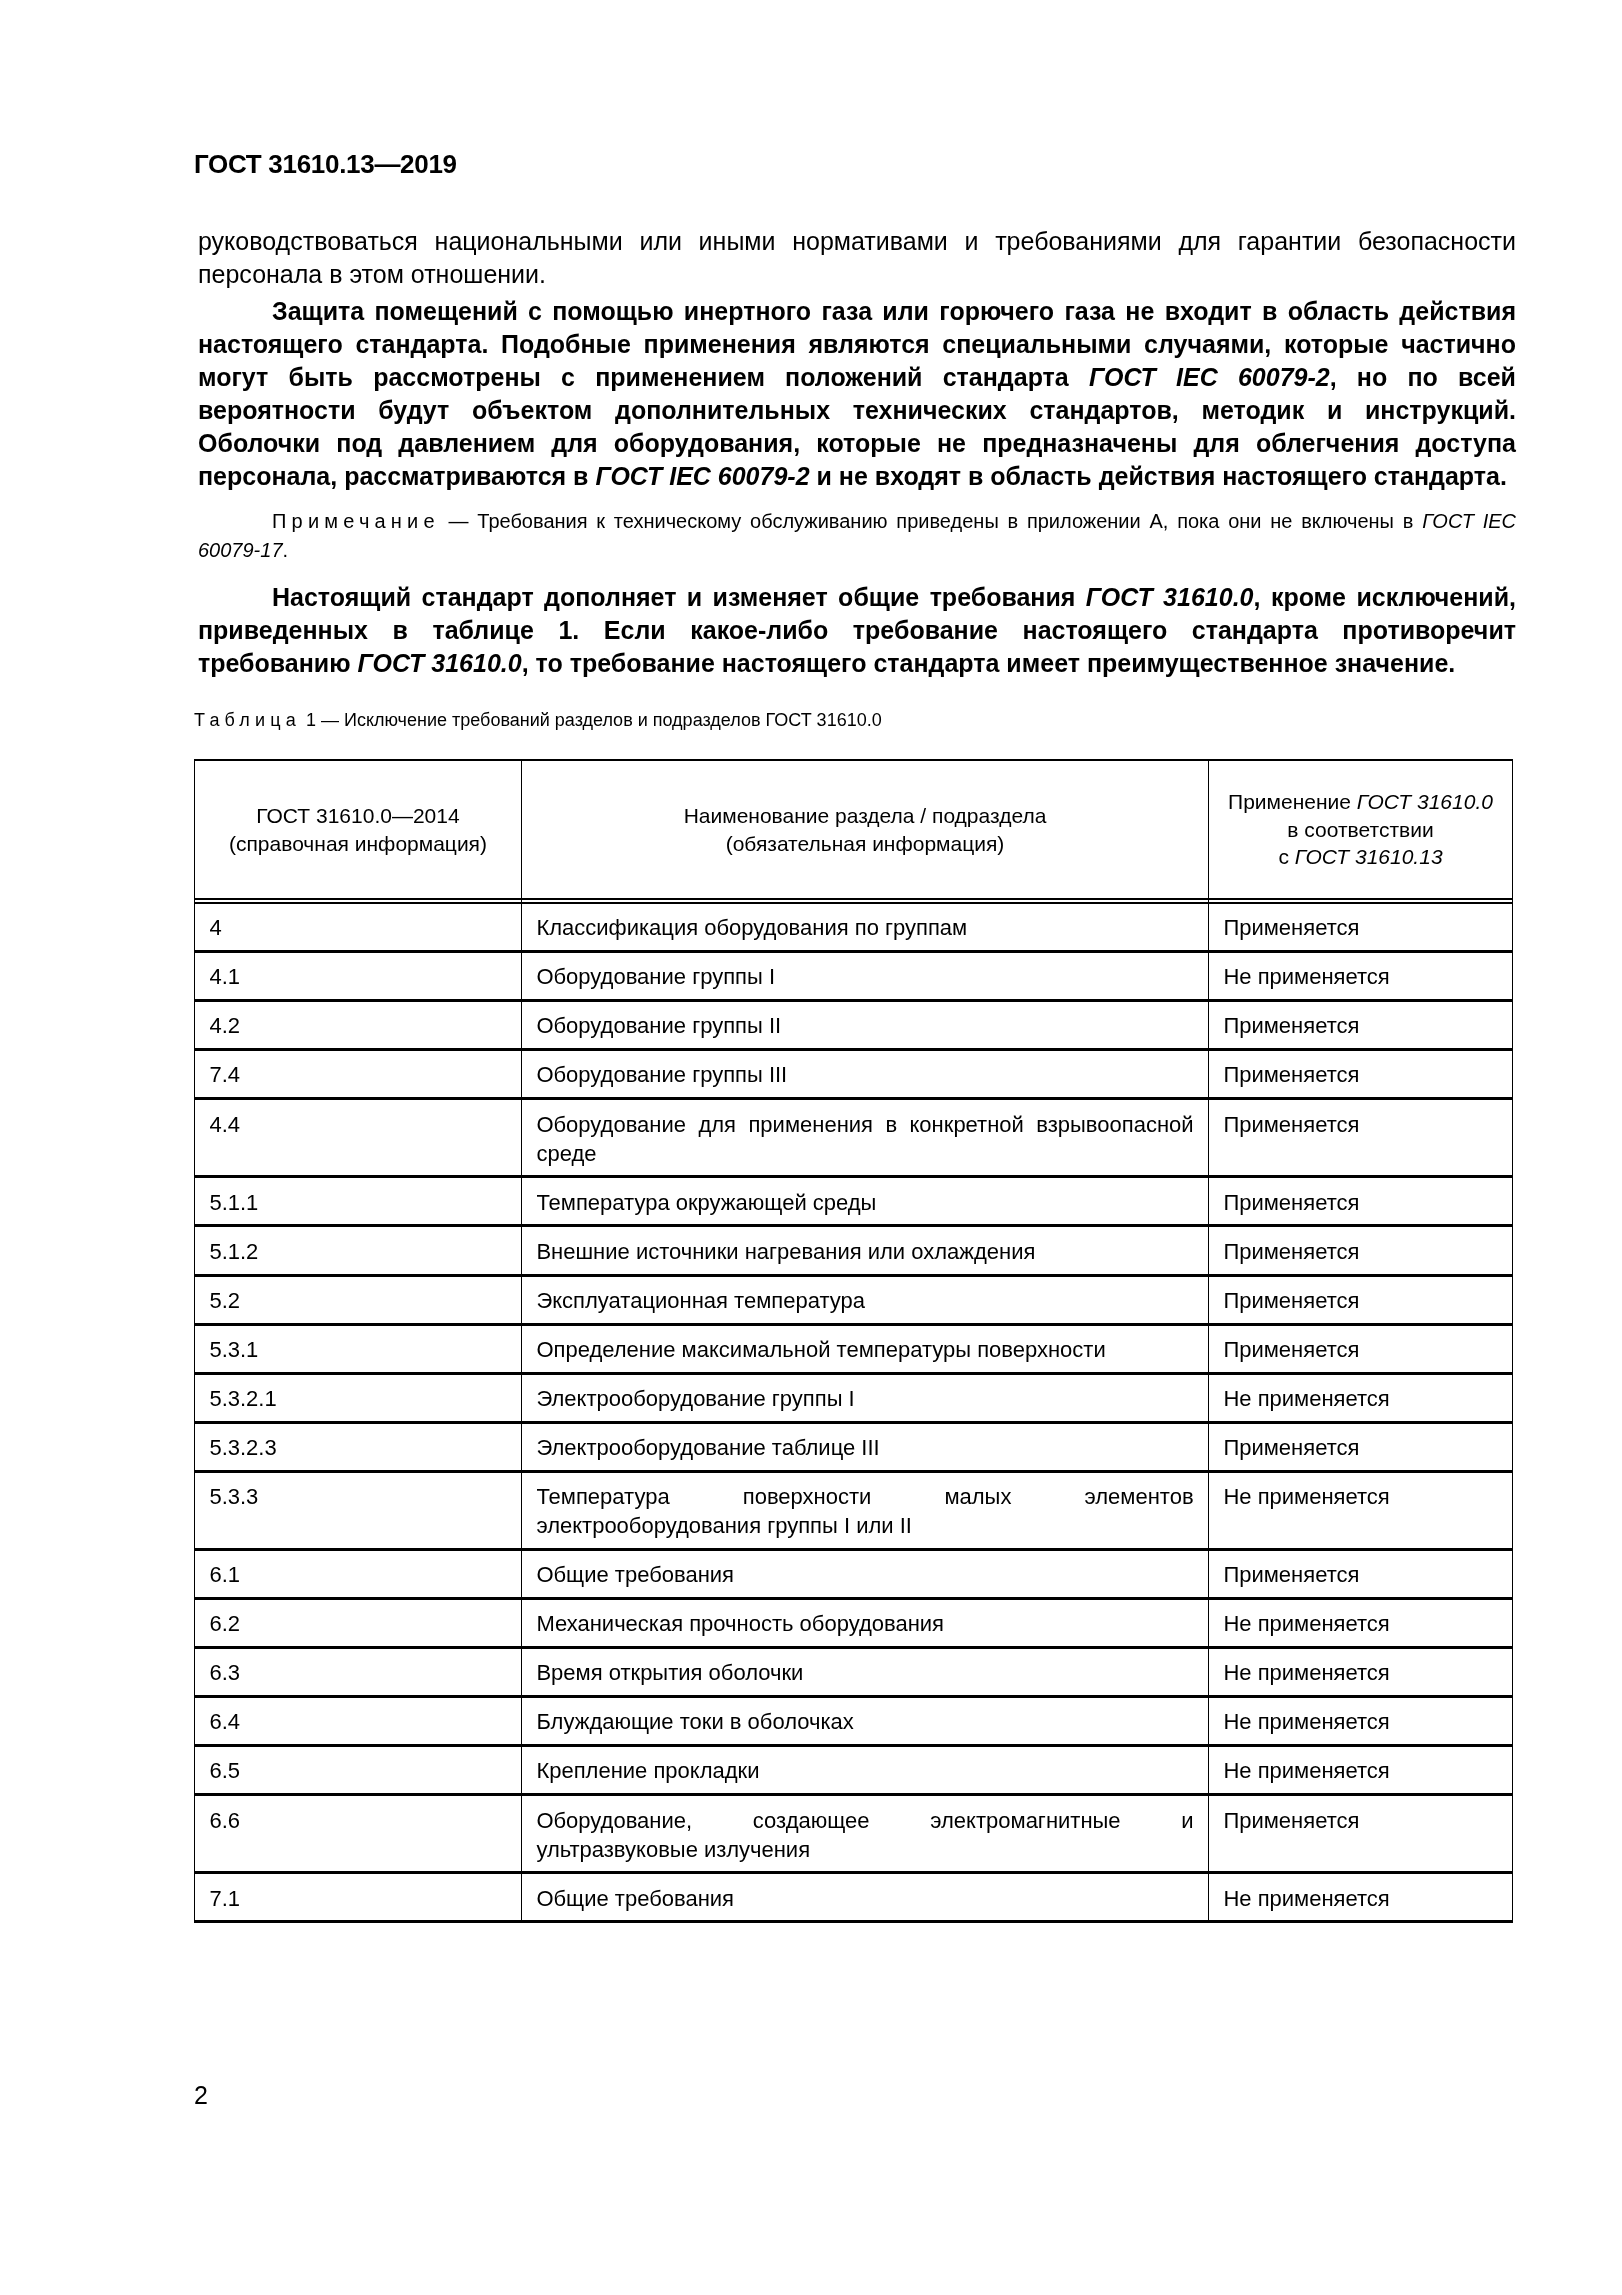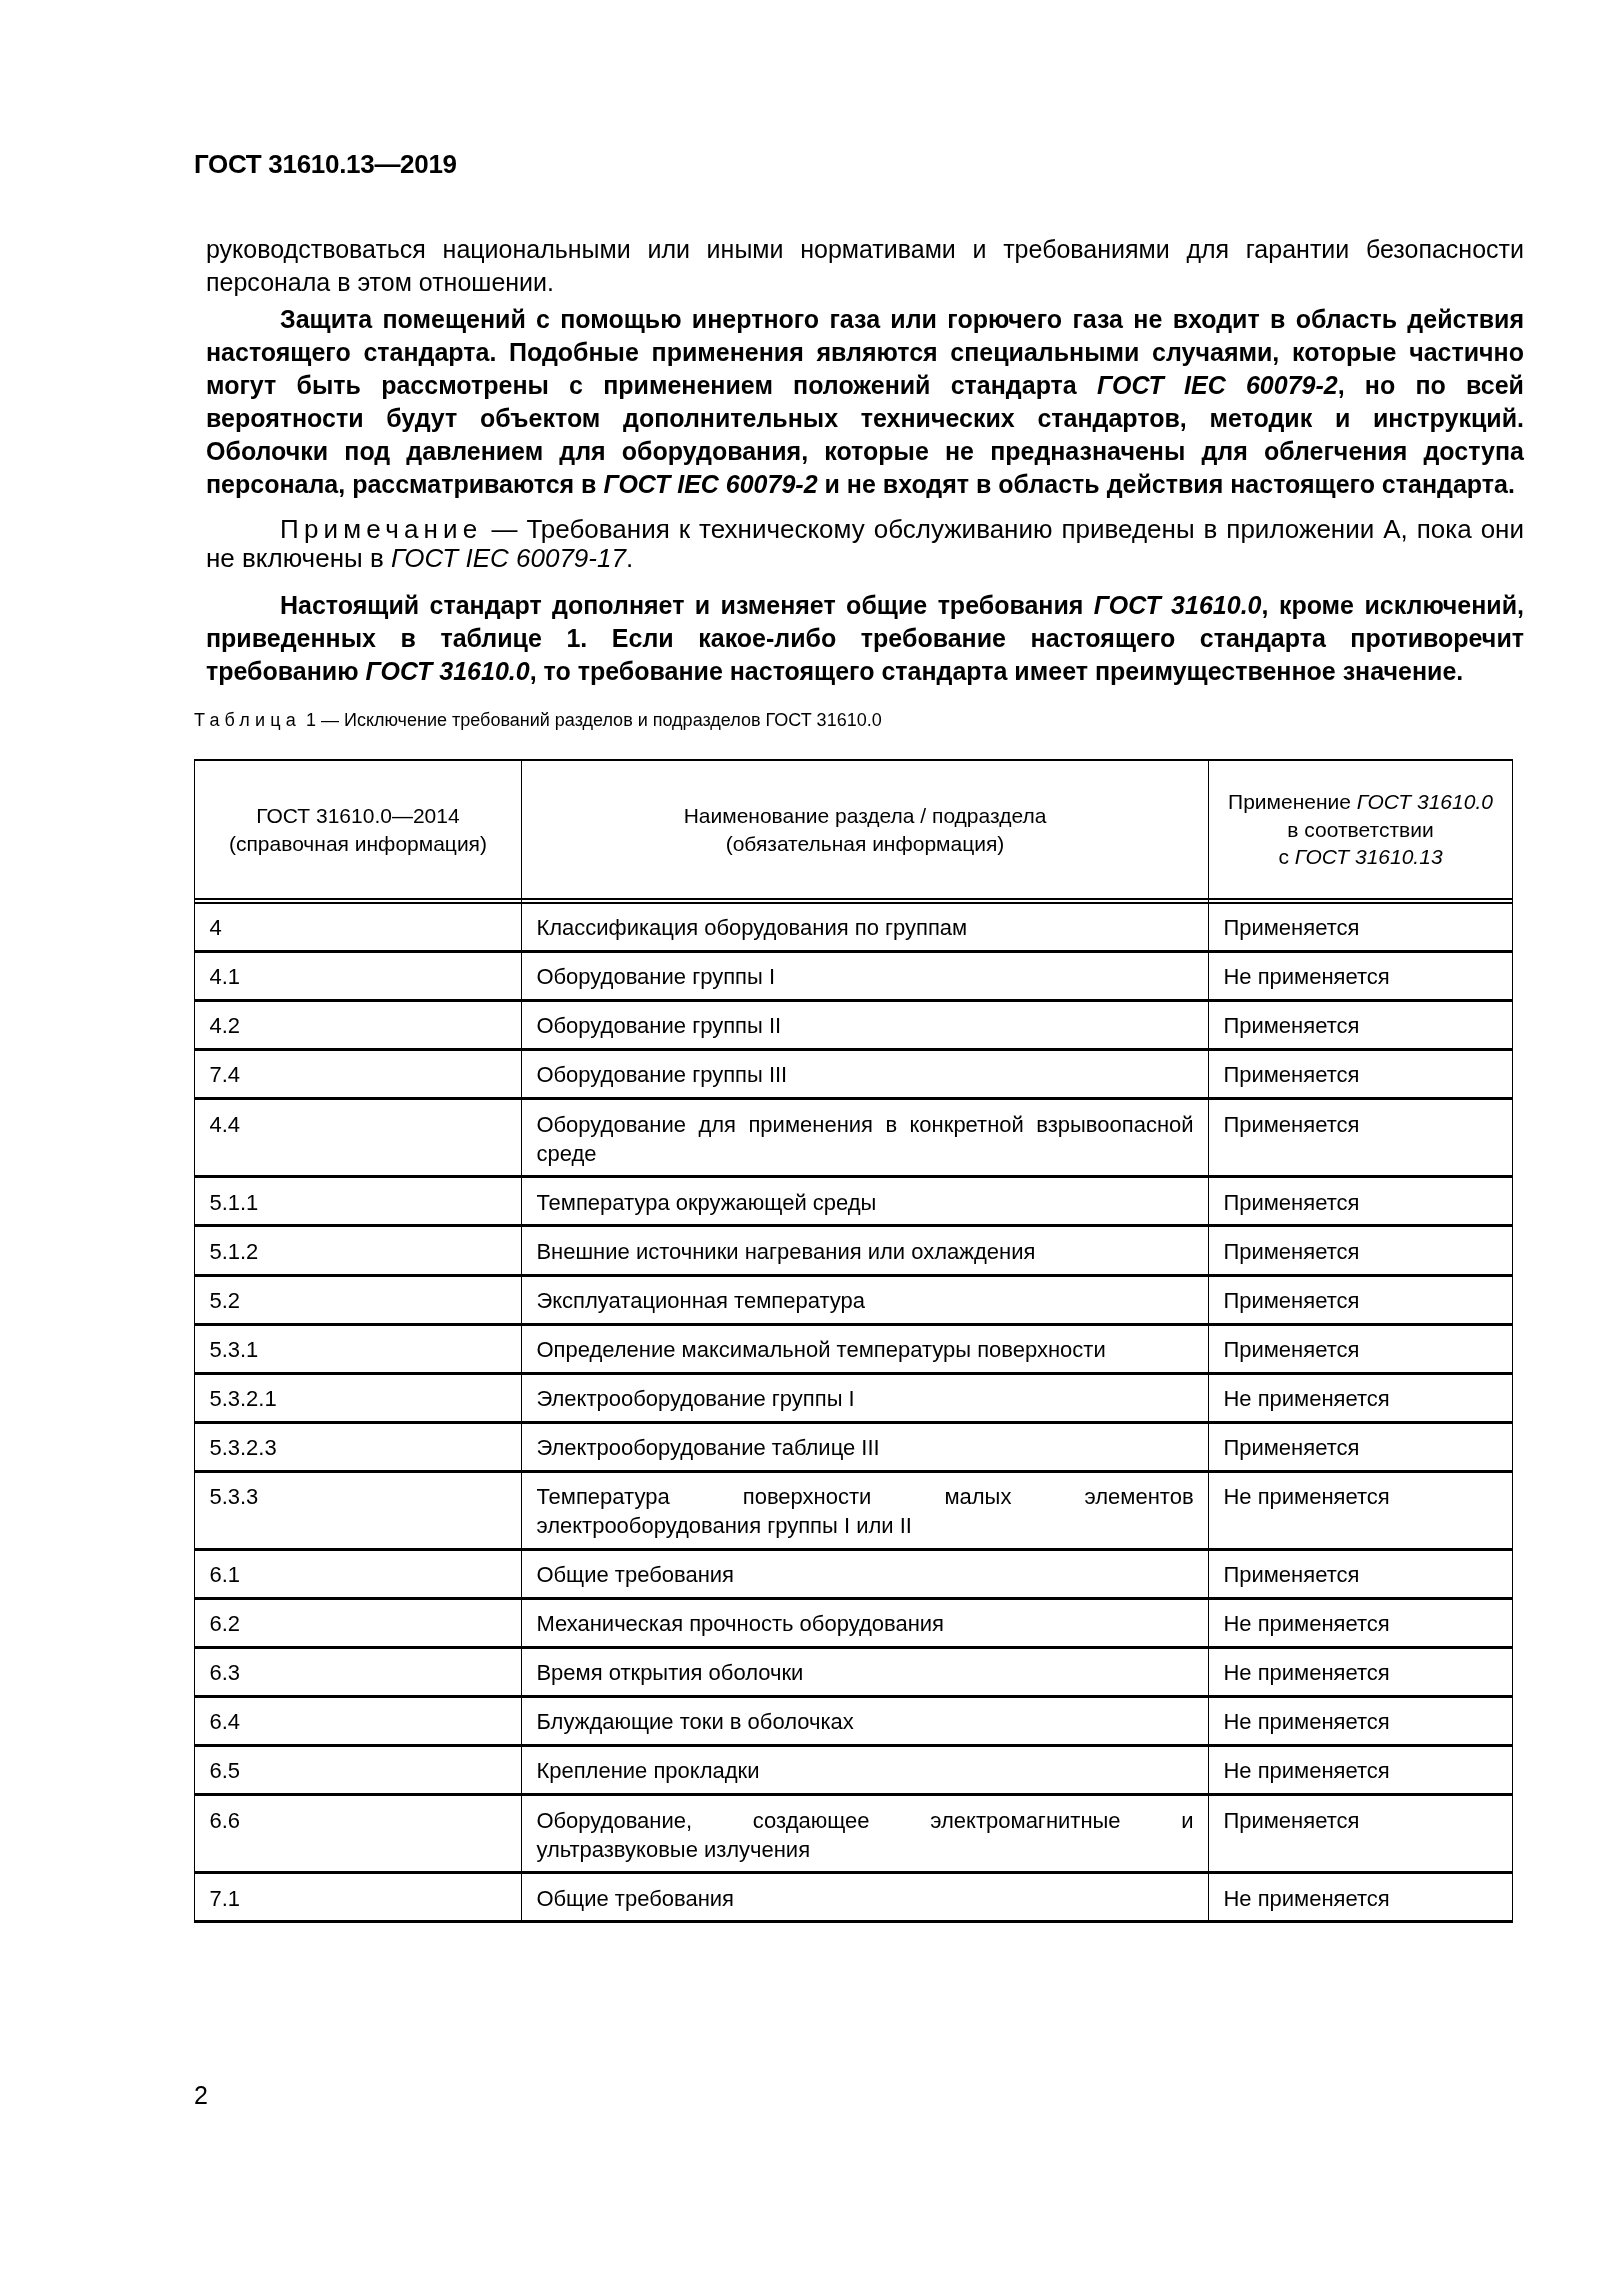--- a/index.html
+++ b/index.html
@@ -1,24 +1,24 @@
 <!DOCTYPE html>
 <html style="font-size:10.5px"><head>
 <meta charset="utf-8">
 <style>
   html, body { margin:0; padding:0; background:#ffffff; }
   body { width:1623px; height:2295px; position:relative; overflow:hidden;
          font-family:"Liberation Sans", sans-serif; color:#000; }
   .page-header { position:absolute; left:194px; top:149px; font-size:26px; font-weight:bold; letter-spacing:-0.3px; }
   .text-block { position:absolute; left:194px; width:1318px; font-size:25px; line-height:33px; text-align:justify; }
-  .para { margin:12px; }
+  .para { margin:4px; }
   .indent { text-indent:74px;font-weight:bold; }
   .p1 { top:221px; }
   .p2 { top:291px; }
-  .note { position:absolute; left:194px; width:1318px; top:503px; font-size:26px; line-height:29.4px; text-align:justify; text-indent:74px; }
+  .note { position:absolute; left:194px; width:1318px; top:503px; font-size:20px; line-height:29.4px; text-align:justify; text-indent:74px; }
   .note .note-label { letter-spacing:5.2px; }
   .p3 { top:577px; }
   i { font-style:italic; }
   .table-caption { position:absolute; left:194px; top:710px; font-size:18px; }
   .table-caption .cap-label { letter-spacing:5.2px; }
   table.main-table { position:absolute; left:194px; top:759px; width:1318px; border-collapse:collapse; font-size:22px; table-layout:fixed;padding-left:44px; }
   .main-table td, .main-table th { border-left:1.3px solid #000; border-right:1.3px solid #000; padding:0 14.4px; vertical-align:top; font-weight:normal; }
   .main-table col.c1 { width:327px; }
   .main-table col.c2 { width:687px; }
   .main-table col.c3 { width:304px; }

